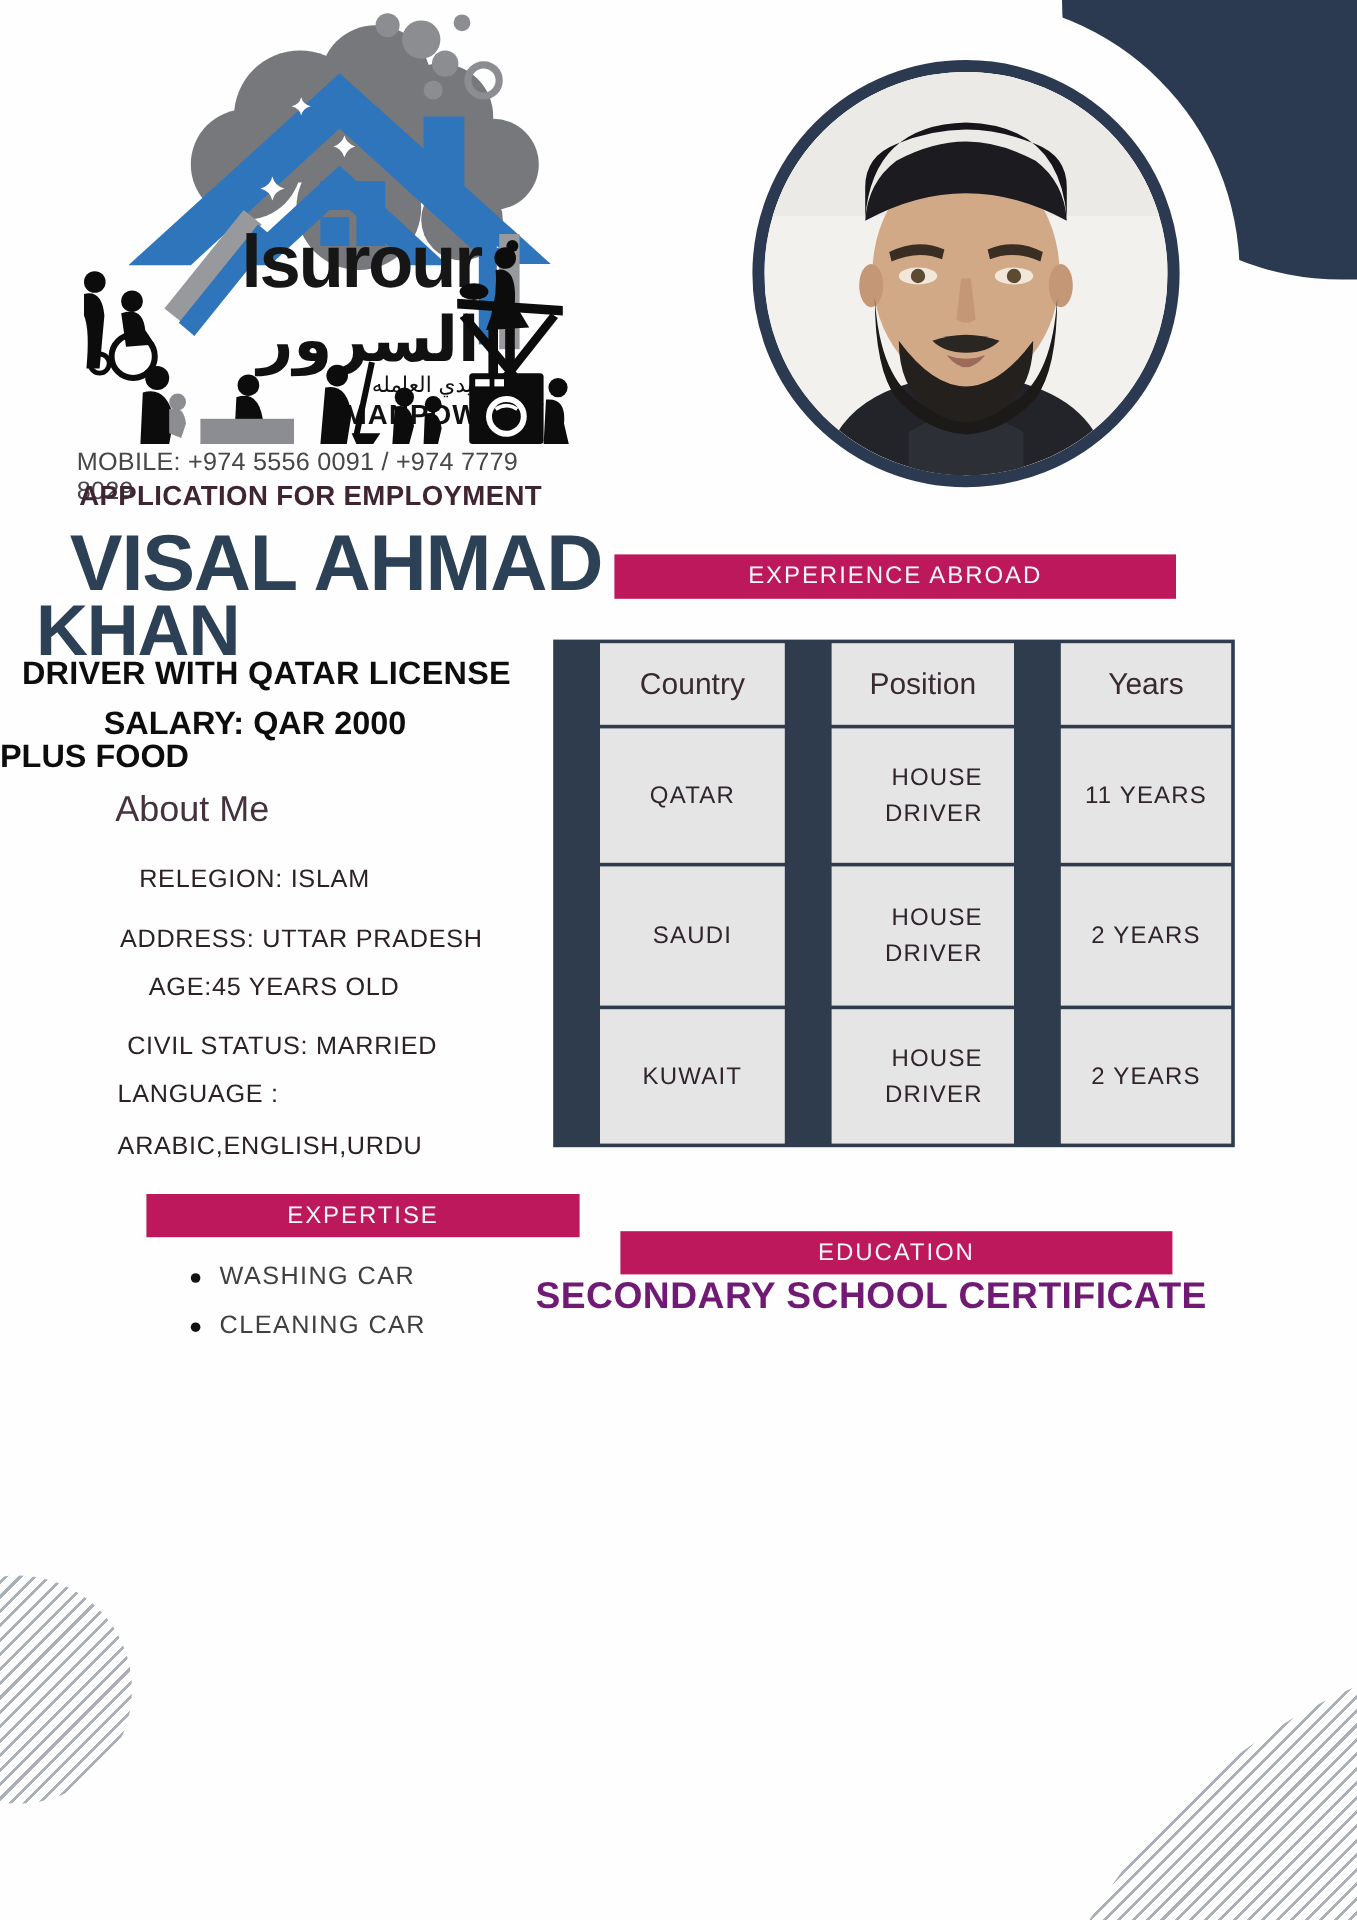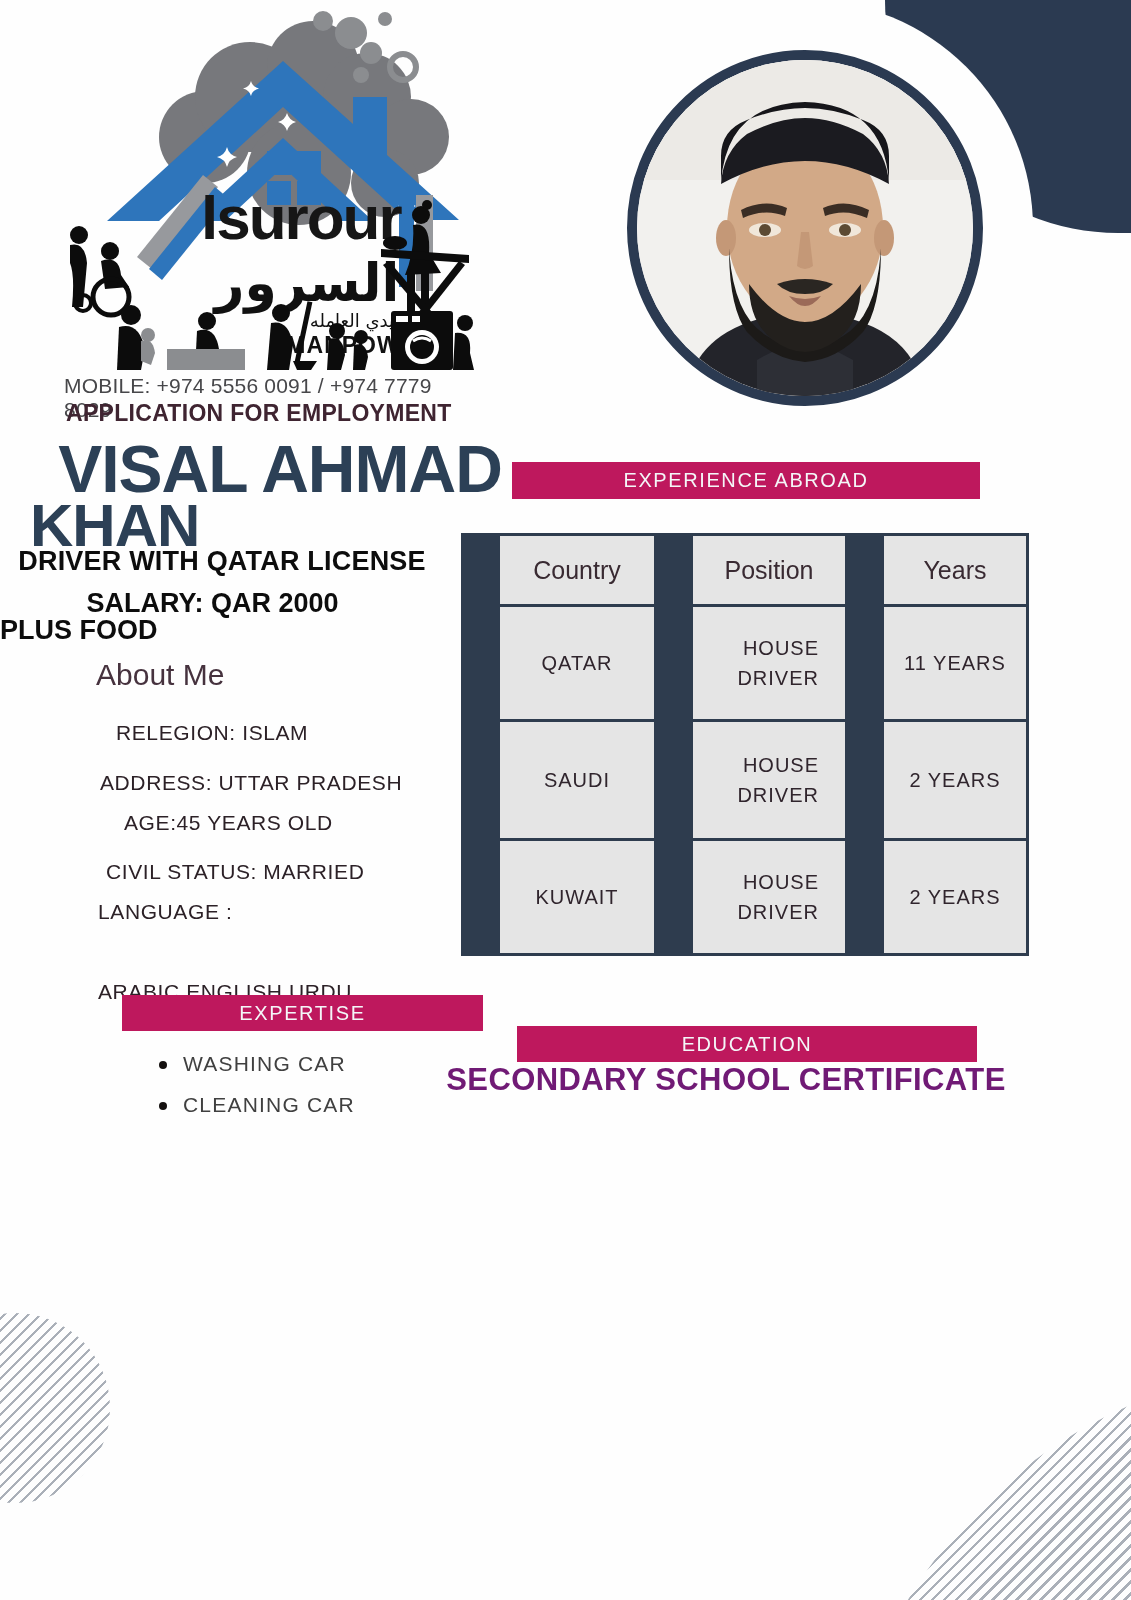--- a/index.html
+++ b/index.html
@@ -82,21 +82,21 @@
   .about-heading{
     position:absolute;left:96px;top:658px;
     font-size:30px;font-weight:300;color:#46323e;z-index:5;
   }
   .about-item{position:absolute;font-size:21px;color:#2c2127;letter-spacing:0.6px;z-index:5;}
   .ab0{left:100px;top:721px;margin-left:16px;}
   .ab1{left:100px;top:771px;}
   .ab2{left:104px;top:811px;margin-left:20px;}
   .ab3{left:106px;top:860px;}
   .ab4{left:98px;top:900px;}
-  .ab5{left:98px;top:980px;}
+  .ab5{left:98px;top:944px;}
   
   .section-bar{
     position:absolute;height:36px;background:#be185d;color:#f4f6f8;
     display:flex;align-items:center;justify-content:center;
     font-size:20px;letter-spacing:1.6px;z-index:5;
   }
   .bar-experience{left:512px;top:462px;width:468px;height:37px;}
   .bar-expertise{left:122px;top:995px;width:361px;}
   .bar-education{left:517px;top:995px;width:460px;margin-top:31px;}
   

